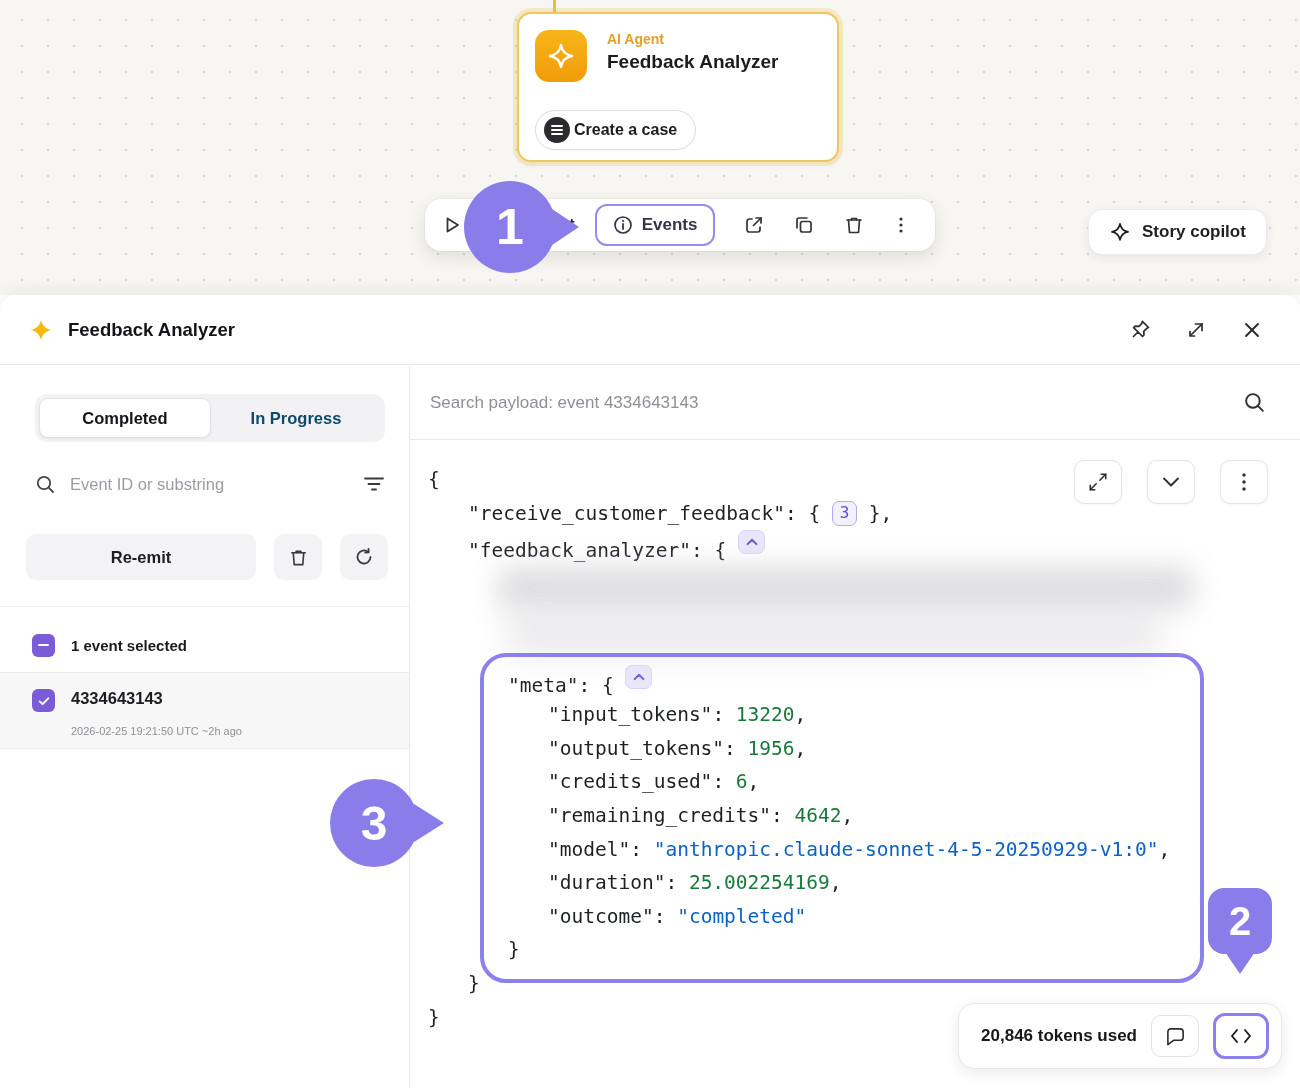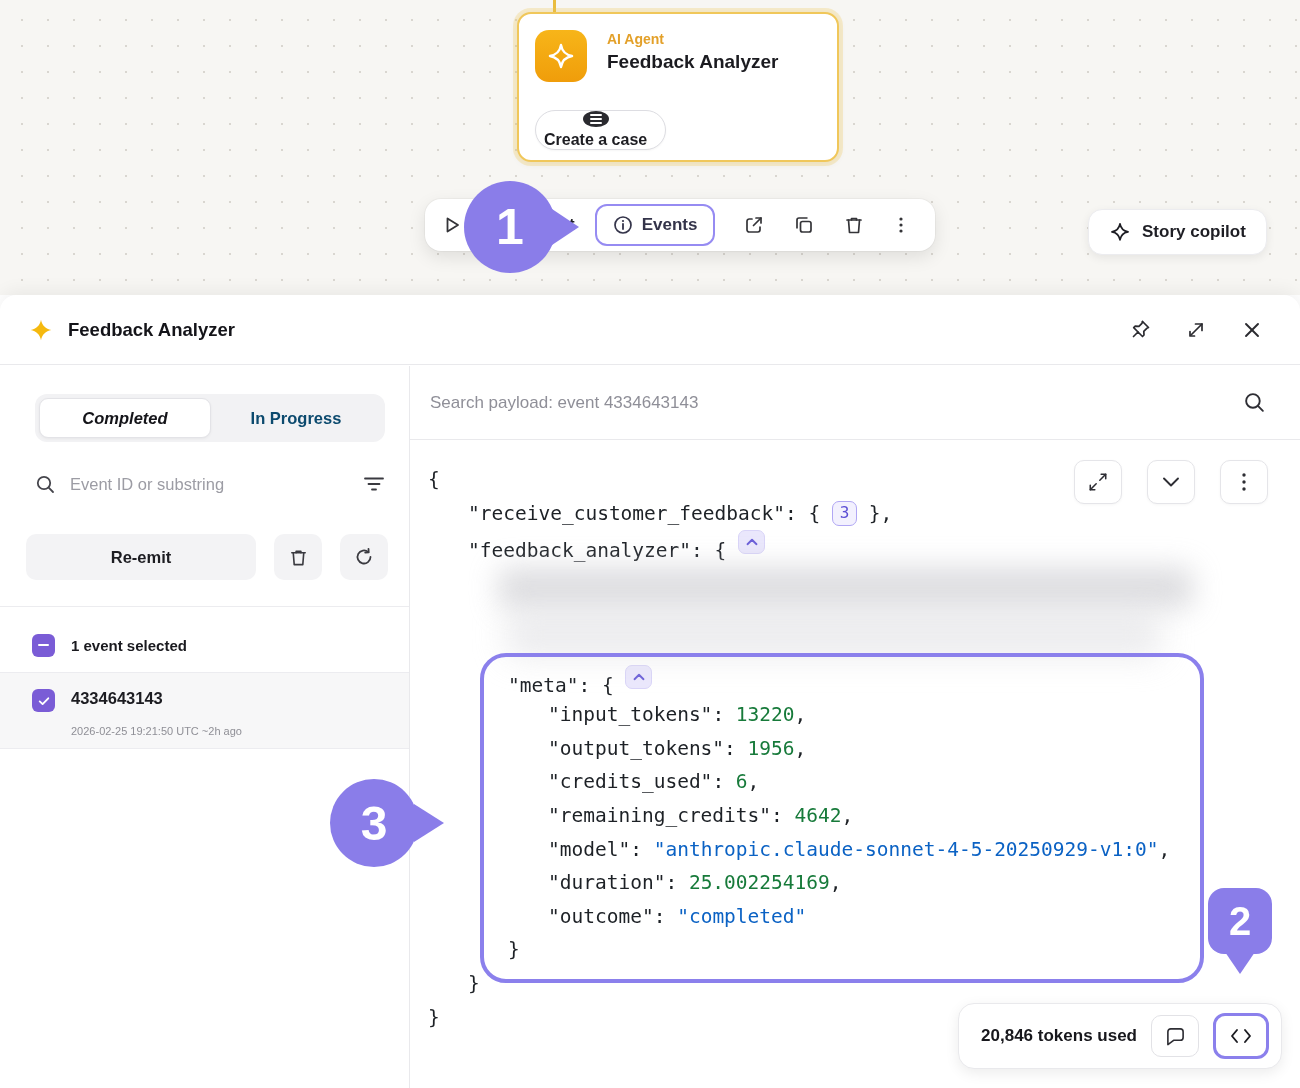--- a/index.html
+++ b/index.html
@@ -20,21 +20,21 @@
   .node-card { position:absolute; left:517px; top:12px; width:322px; height:150px; background:#fff;
     border:2px solid #f0c75a; border-radius:14px; padding:16px 16px;
     box-shadow:0 0 0 4px rgba(242,201,91,.28), 0 2px 8px rgba(0,0,0,.06); }
   .node-head { display:flex; align-items:flex-start; gap:20px; }
   .node-icon { width:52px; height:52px; border-radius:14px; flex:0 0 auto;
     background:linear-gradient(180deg,#f7b519,#f09d0a); display:flex; align-items:center; justify-content:center; }
   .node-type { font-size:14px; font-weight:700; color:#e3a029; margin-top:1px; }
   .node-title { font-size:19px; font-weight:700; color:#1b1b20; margin-top:4px; }
   .chip { position:absolute; left:16px; top:96px; display:inline-flex; align-items:center; gap:4px;
     height:40px; padding:0 18px 0 8px; border:1px solid #dddde2; border-radius:21px; background:#fff;
-    font-size:16px; font-weight:600; color:#1d1d22; box-shadow:0 1px 2px rgba(0,0,0,.04);flex-direction:column; }
+    font-size:16px; font-weight:600; color:#1d1d22; box-shadow:0 1px 2px rgba(0,0,0,.04); }
   .chip-icon { width:26px; height:26px; border-radius:50%; background:#2a2a2f;
     display:flex; flex-direction:column; align-items:center; justify-content:center; gap:2.5px; }
   .chip-icon i { display:block; width:12px; height:1.8px; background:#fff; border-radius:1px; }
 
   .node-toolbar { position:absolute; left:425px; top:199px; width:510px; height:52px; background:#fff;
     border-radius:16px; display:flex; align-items:center; padding:0 16px;
     box-shadow:0 6px 18px rgba(0,0,0,.10), 0 0 0 1px rgba(0,0,0,.03); }
   .tb-test { margin-left:78px; font-size:17px; font-weight:600; color:#1f1f24; }
   .tb-events { margin-left:20px; display:flex; align-items:center; gap:9px; height:42px; padding:0 16px;
     border:2px solid #968bf2; border-radius:12px; font-size:17px; font-weight:600; color:#34344a; background:#fff; }
@@ -67,21 +67,21 @@
   .ph-btn { width:40px; height:40px; display:flex; align-items:center; justify-content:center; border-radius:10px; }
   .panel-body { position:absolute; top:71px; left:0; right:0; bottom:0; display:flex; }
 
   
   .sidebar { width:410px; flex:0 0 auto; border-right:1px solid #e9e9ec; position:relative; background:#fff; }
   .tabs { position:absolute; left:35px; top:28px; width:350px; height:48px; background:#f2f2f4; border-radius:12px;
     display:flex; padding:4px; }
   .tab { flex:1; display:flex; align-items:center; justify-content:center; font-size:16.5px; font-weight:600;
     color:#0c4a6e; border-radius:9px; }
   .tab.active { background:#fff; border:1px solid #e3e3e7; box-shadow:0 1px 3px rgba(0,0,0,.05);
-    color:#141419; font-weight:700;font-style:italic; }
+    color:#141419; font-weight:700; }
   .search-row { position:absolute; left:35px; top:96px; width:350px; height:44px; display:flex; align-items:center; gap:14px; }
   .search-input { flex:1; font-size:16.5px; color:#1b1b20; }
   .search-input::placeholder { color:#9c9ca4; }
   .actions-row { position:absolute; left:26px; top:168px; display:flex; gap:18px; align-items:flex-end; }
   .reemit { width:230px; height:46px; background:#f3f3f5; border-radius:10px; font-size:16.5px; font-weight:600;
     color:#1d1d22; display:flex; align-items:center; justify-content:center; }
   .sq-btn { width:48px; height:46px; background:#f3f3f5; border-radius:10px; display:flex; align-items:center; justify-content:center; }
   .sb-div { position:absolute; left:0; top:240px; width:100%; height:1px; background:#ececef; }
   .sel-row { position:absolute; left:32px; top:256px; height:46px; display:flex; align-items:center; gap:16px; }
   .sel-text { font-size:15px; font-weight:700; color:#1a1a1f; }

